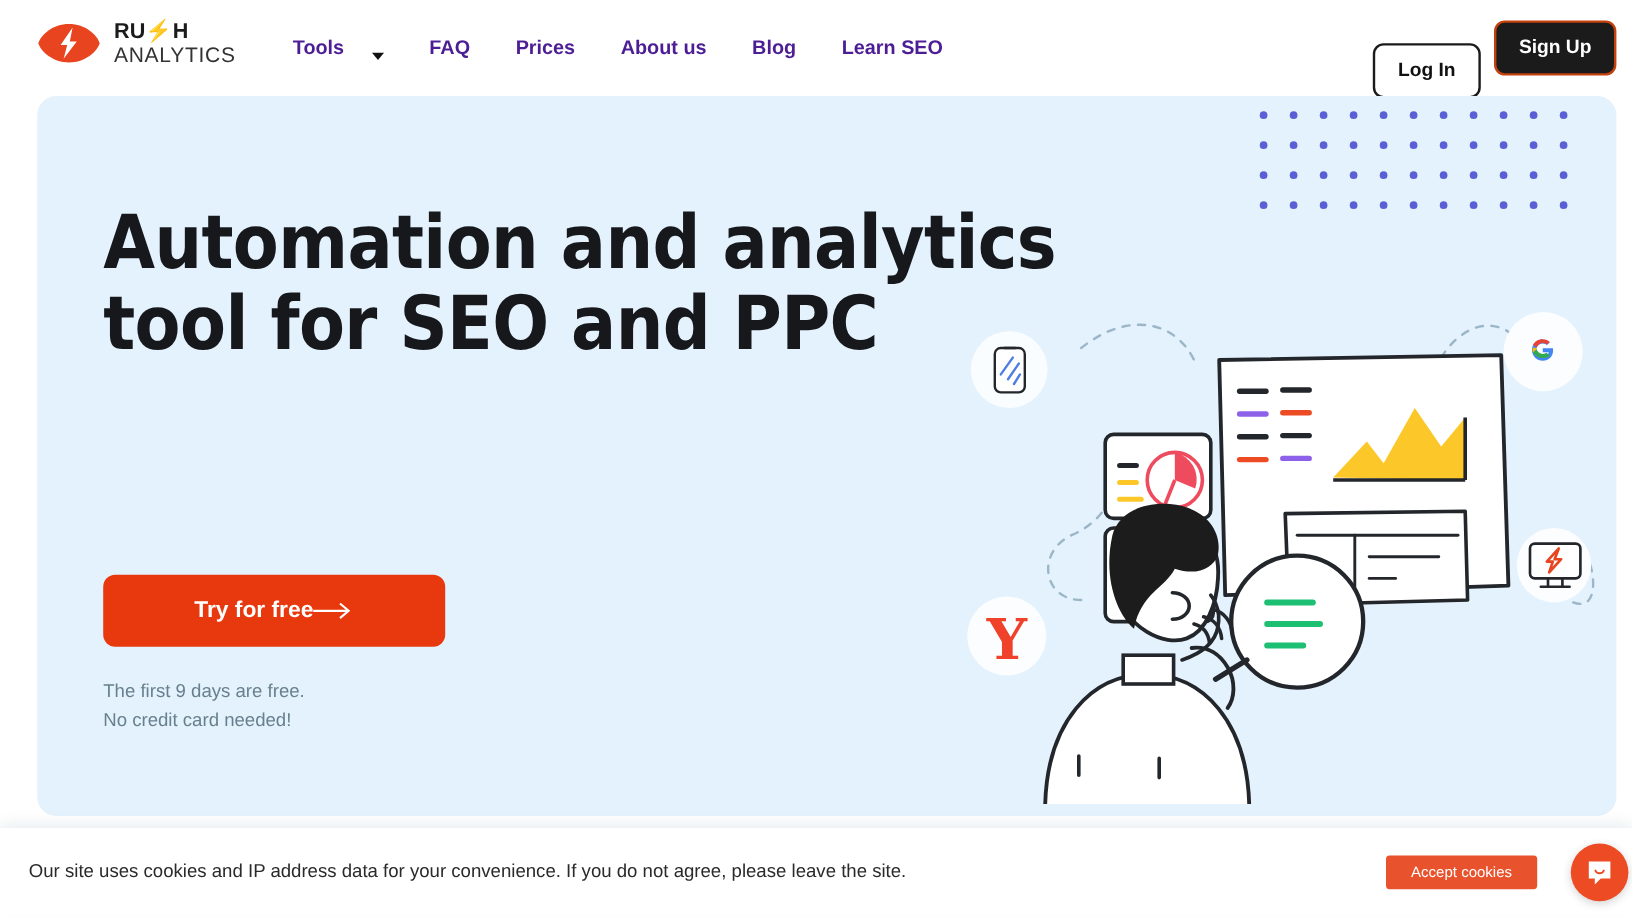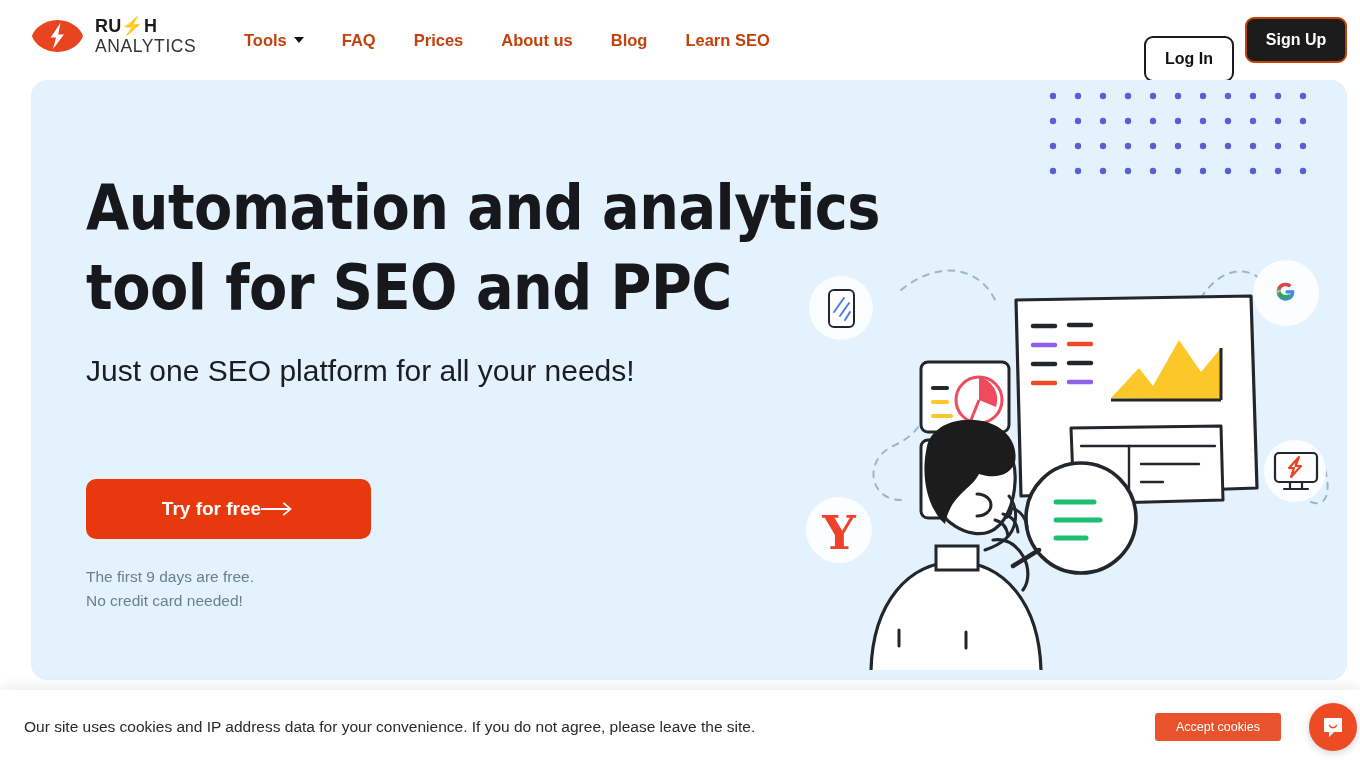--- a/index.html
+++ b/index.html
@@ -32,22 +32,22 @@
   .logo-text .line2 {
     font-size: 17.5px; font-weight: 400; letter-spacing: 0.6px;
     color: #333333; display: block; line-height: 20px;
   }
 
   .nav {
     position: absolute; left: 244px; top: 0; height: 80px;
     display: flex; align-items: center; gap: 38px;
   }
   .nav-item {
-    font-size: 16.5px; font-weight: bold; color: #c2410c;
-    display: flex; align-items: center; gap: 7px;
+    font-size: 16.5px; font-weight: bold; color: #4c1d95;
+    display: flex; align-items: flex-end; gap: 23px;
     cursor: pointer; white-space: nowrap;
   }
   .caret {
     width: 0; height: 0;
     border-left: 5px solid transparent;
     border-right: 5px solid transparent;
     border-top: 6px solid #111111;
     display: inline-block;
   }
 
@@ -76,21 +76,21 @@
     position: absolute; left: 31px; top: 80px;
     width: 1316px; height: 600px;
     background: #e4f2fd; border-radius: 16px;
     overflow: hidden;
   }
   .dots { position: absolute; left: 1018px; top: 2px; }
   .hero-h1 {
     position: absolute; left: 55px; top: 88px;
     width: 830px;
     font-size: 62px; font-weight: bold;
-    line-height: 80px; letter-spacing: -0.5px;
+    line-height: 68px; letter-spacing: -0.5px;
     color: #17181c;
     font-family: "DejaVu Sans", sans-serif;
     font-stretch: condensed;
   }
   .hero-sub {
     position: absolute; left: 55px; top: 274px;
     font-size: 30px; font-weight: 400; color: #1b1d22;
   }
   .cta {
     position: absolute; left: 55px; top: 399px;
@@ -227,21 +227,20 @@
         <circle cx="154" cy="89" r="3.2"></circle>
         <circle cx="179" cy="89" r="3.2"></circle>
         <circle cx="204" cy="89" r="3.2"></circle>
         <circle cx="229" cy="89" r="3.2"></circle>
         <circle cx="254" cy="89" r="3.2"></circle>
     </g>
   </svg>
 
   <h1 class="hero-h1">Automation and analytics tool for SEO and PPC</h1>
 
-  <div class="hero-sub">Just one SEO platform for all your needs!</div>
 
   <div class="cta">
     <span class="cta-label">Try for free</span>
     <svg class="cta-arrow" width="34" height="14" viewBox="0 0 34 14">
       <path d="M0 7 H29 M23 1.5 L29.5 7 L23 12.5" stroke="#ffffff" stroke-width="1.8" fill="none" stroke-linecap="square"></path>
     </svg>
   </div>
 
   <div class="cta-note">
     <div>The first 9 days are free.</div>

